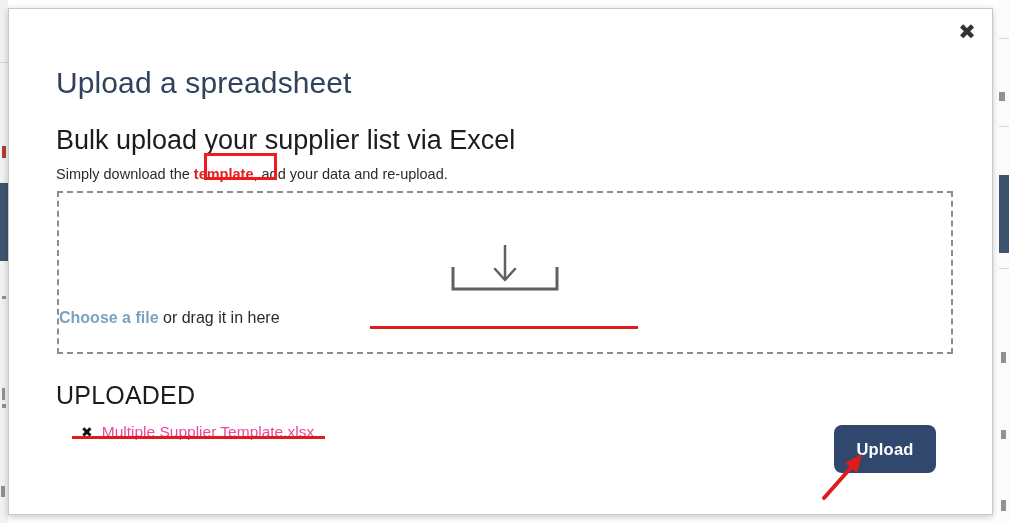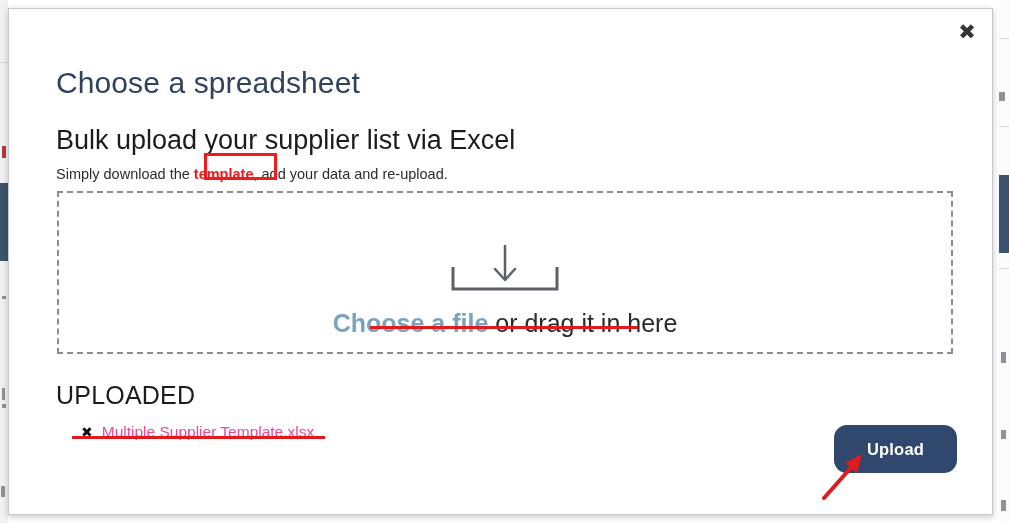--- a/index.html
+++ b/index.html
@@ -149,22 +149,22 @@
     transform: translateX(-50%);
     width: 112px;
     height: 46px;
   }
 
   #dz-caption {
     position: absolute;
     left: 0;
     right: 0;
     top: 116px;
-    text-align: center;
-    font-size: 25px;
+    text-align: left;
+    font-size: 16px;
     color: #2b2b2b;
     white-space: nowrap;
   }
   #dz-caption .choose {
     color: #7aa3c0;
     font-weight: 700;
     cursor: pointer;
   }
 
   
@@ -219,25 +219,25 @@
     height: 3px;
     background: #e01b1b;
     z-index: 9;
   }
 
   
   #upload-btn {
     position: absolute;
     left: 825px;
     top: 416px;
-    width: 123px;
+    width: 102px;
     height: 48px;
     background: #31486e;
     border: none;
-    border-radius: 13px;
+    border-radius: 8px;
     color: #ffffff;
     font-size: 16.5px;
     font-weight: 700;
     font-family: "Liberation Sans", sans-serif;
     cursor: pointer;
     letter-spacing: 0.2px;
   }
 
   
   #ann-arrow-upload {
@@ -272,21 +272,21 @@
   <div class="bg-line" style="right:0; top:268px; width:10px; height:1px;"></div>
   <div class="bg-tick" style="right:3px; top:352px; width:5px; height:11px;"></div>
   <div class="bg-tick" style="right:3px; top:430px; width:5px; height:9px;"></div>
   <div class="bg-tick" style="right:3px; top:500px; width:5px; height:11px;"></div>
 </div>
 
 <div id="modal">
 
   <div id="close-btn">✖</div>
 
-  <div id="modal-title">Choose a spreadsheet</div>
+  <div id="modal-title">Upload a spreadsheet</div>
 
   <div id="section-heading">Bulk upload your supplier list via Excel</div>
 
   <div id="section-sub"><span>Simply download the </span><span class="tmpl-link">template</span><span>, add your data and re-upload.</span></div>
 
   <div id="dropzone">
 
     <svg id="download-icon" viewBox="0 0 112 46">
       <line x1="56" y1="0" x2="56" y2="33" stroke="#5d6166" stroke-width="2.5"></line>
       <polyline points="46,24 56,35 66,24" fill="none" stroke="#5d6166" stroke-width="2.5" stroke-linecap="round" stroke-linejoin="round"></polyline>

